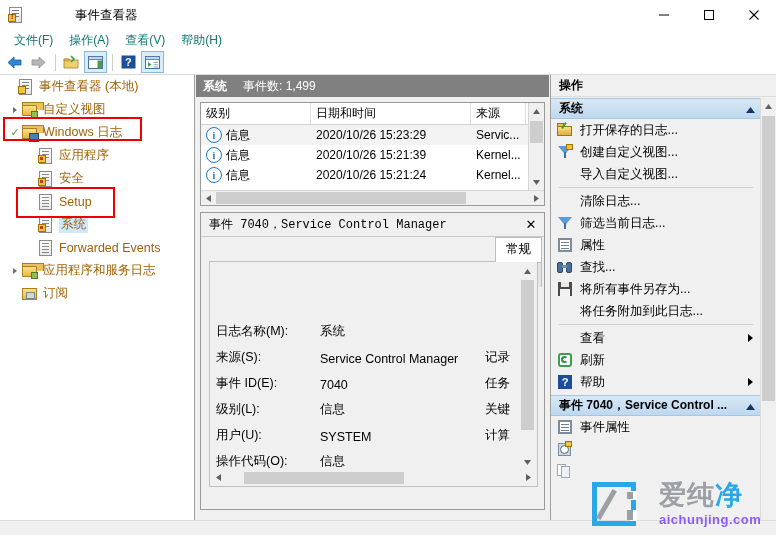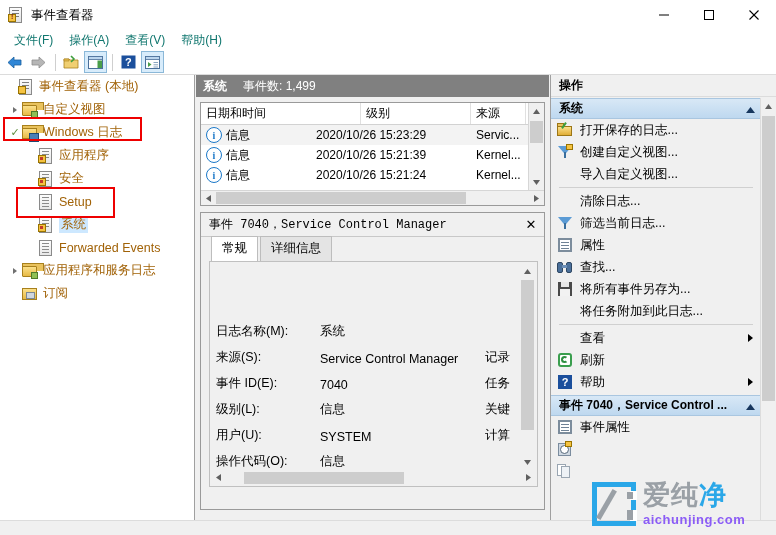--- a/index.html
+++ b/index.html
@@ -24,20 +24,21 @@
   }
 
   
   .titlebar {
     position: absolute;
     left: 0; top: 0;
     width: 776px; height: 30px;
     background: #ffffff;
     display: flex;
     align-items: center;
+    gap: 44px;
   }
   .title-ico {
     width: 16px; height: 16px;
     margin-left: 8px; margin-right: 7px;
     position: relative;
     flex: 0 0 auto;
   }
   .title-ico .sheet {
     position: absolute; left: 1px; top: 0;
     width: 13px; height: 16px;
@@ -341,20 +342,21 @@
     width: 18px; height: 18px;
     display: flex; align-items: center; justify-content: center;
     font-size: 13px; font-weight: bold;
   }
   .tabs {
     display: flex;
     align-items: flex-end;
     height: 24px;
     padding-left: 10px;
     box-sizing: border-box;
+    flex-direction: column;
   }
   .tab {
     padding: 3px 10px 4px 10px;
     font-size: 12.5px;
     background: #e4e4e4;
     border: 1px solid #bdbdbd;
     border-bottom: none;
     margin-right: 2px;
     position: relative;
     box-sizing: border-box;
@@ -556,21 +558,21 @@
     transform: rotate(30deg);
   }
   .wm-logo .d1 {
     position: absolute; right: 3px; top: 10px;
     width: 6px; height: 7px; background: #9aa0a6;
   }
   .wm-logo .d2 {
     position: absolute; right: 3px; bottom: 6px;
     width: 6px; height: 10px; background: #9aa0a6;
   }
-  .wm-text { margin-left: 7px; }
+  .wm-text { margin-left: 23px; }
   .wm-cn {
     font-size: 27px;
     font-weight: bold;
     line-height: 1;
     letter-spacing: 1px;
   }
   .wm-c1 { color: #9aa0a6; }
   .wm-c2 { color: #2aa7e8; }
   .wm-en {
     font-size: 13px;
@@ -774,22 +776,22 @@
 
     <div class="mid-pane">
 
       <div class="mid-head">
         <span class="hl">系统</span>
         <span>事件数: 1,499</span>
       </div>
 
       <div class="list-wrap">
         <div class="lst-head">
+          <div class="lst-th" style="width:110px;">级别</div>
           <div class="lst-th" style="width:160px;">日期和时间</div>
-          <div class="lst-th" style="width:110px;">级别</div>
           <div class="lst-th" style="width:55px;">来源</div>
           <div class="lst-th" style="width:18px;padding-left:2px;">事</div>
         </div>
 
         <div class="lst-row sel">
           <div class="lst-td" style="width:110px;">
             <span class="info-ico">i</span>
             <span>信息</span>
           </div>
           <div class="lst-td" style="width:160px;">2020/10/26 15:23:29</div>

